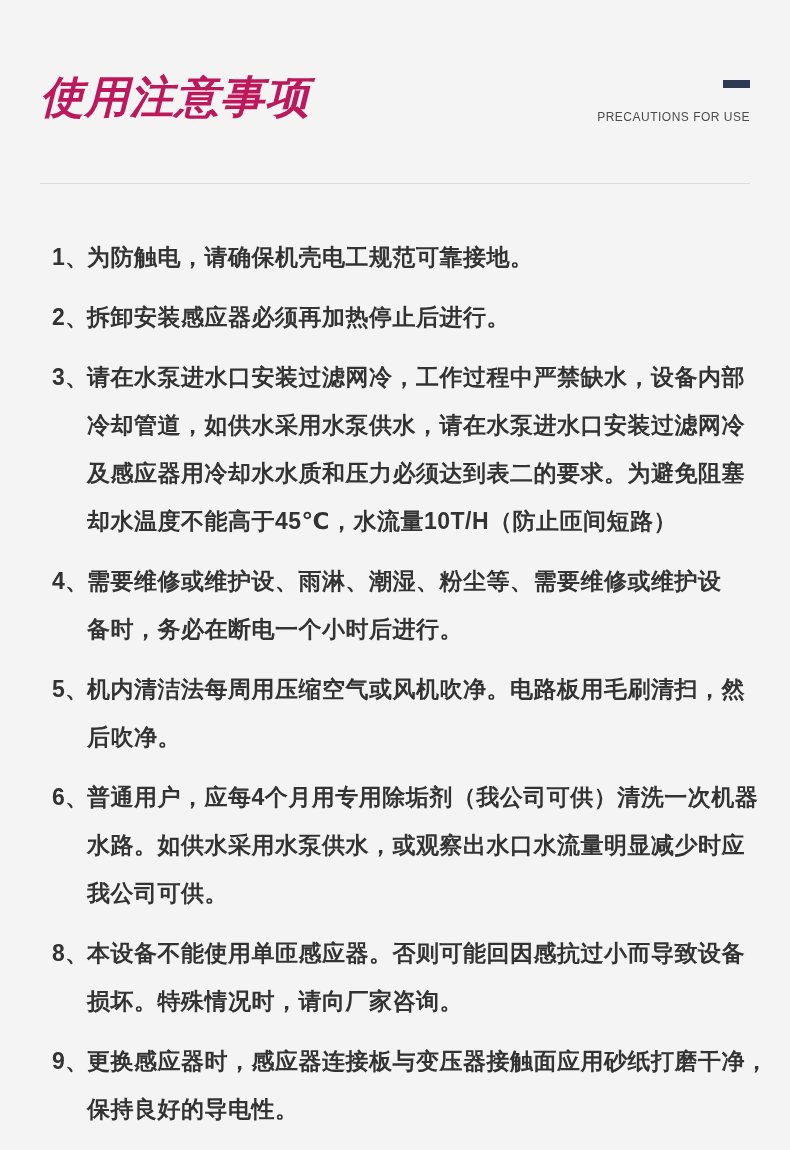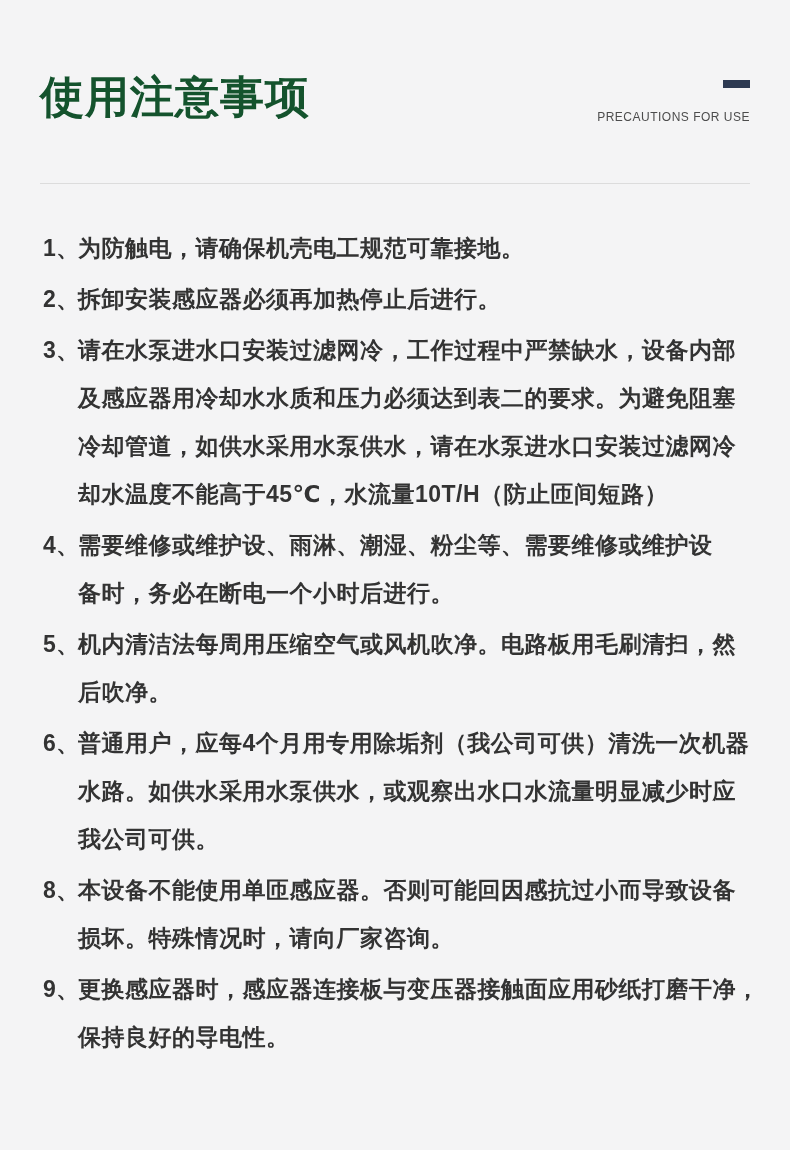--- a/index.html
+++ b/index.html
@@ -9,22 +9,23 @@
     position:relative;
     overflow:hidden;
     font-family:"Liberation Sans","DejaVu Sans",sans-serif;
   }
   .page { position:absolute; inset:0; }
 
   
   .title {
     position:absolute; left:40px; top:72px;
     font-size:44px; line-height:1.15;
-    font-weight:700; color:#14532d;
+    font-weight:700; color:#be185d;
     letter-spacing:1px;
+    font-style:italic;
   }
   .dash {
     position:absolute; right:40px; top:80px;
     width:27px; height:8px; background:#2d3a52;
   }
   .subtitle {
     position:absolute; right:40px; top:110px;
     font-size:12px; color:#4c4c4c;
     letter-spacing:0.5px; font-weight:400;
     text-align:right;
@@ -34,21 +35,21 @@
     height:1px; background:#dcdcdc;
   }
 
   
   .list {
     position:absolute; left:40px; top:221px; width:712px;
     font-size:23px; line-height:48px;
     font-weight:600; color:#333333;
     letter-spacing:0.5px;
   }
-  .item { margin:3px; }
+  .item { margin:12px; }
   .line { display:block; white-space:nowrap; }
   .line.cont { padding-left:35px; }
   .num { display:inline-block; width:35px; }
 </style>
 </head>
 <body>
 
 <div class="page">
 
   <div class="title">使用注意事项</div>
@@ -61,22 +62,22 @@
 
   <div class="list">
       <div class="item">
         <div class="line"><span class="num">1、</span><span>为防触电，请确保机壳电工规范可靠接地。</span></div>
       </div>
       <div class="item">
         <div class="line"><span class="num">2、</span><span>拆卸安装感应器必须再加热停止后进行。</span></div>
       </div>
       <div class="item">
         <div class="line"><span class="num">3、</span><span>请在水泵进水口安装过滤网冷，工作过程中严禁缺水，设备内部</span></div>
+        <div class="line cont"><span>冷却管道，如供水采用水泵供水，请在水泵进水口安装过滤网冷</span></div>
         <div class="line cont"><span>及感应器用冷却水水质和压力必须达到表二的要求。为避免阻塞</span></div>
-        <div class="line cont"><span>冷却管道，如供水采用水泵供水，请在水泵进水口安装过滤网冷</span></div>
         <div class="line cont"><span>却水温度不能高于45℃，水流量10T/H（防止匝间短路）</span></div>
       </div>
       <div class="item">
         <div class="line"><span class="num">4、</span><span>需要维修或维护设、雨淋、潮湿、粉尘等、需要维修或维护设</span></div>
         <div class="line cont"><span>备时，务必在断电一个小时后进行。</span></div>
       </div>
       <div class="item">
         <div class="line"><span class="num">5、</span><span>机内清洁法每周用压缩空气或风机吹净。电路板用毛刷清扫，然</span></div>
         <div class="line cont"><span>后吹净。</span></div>
       </div>

